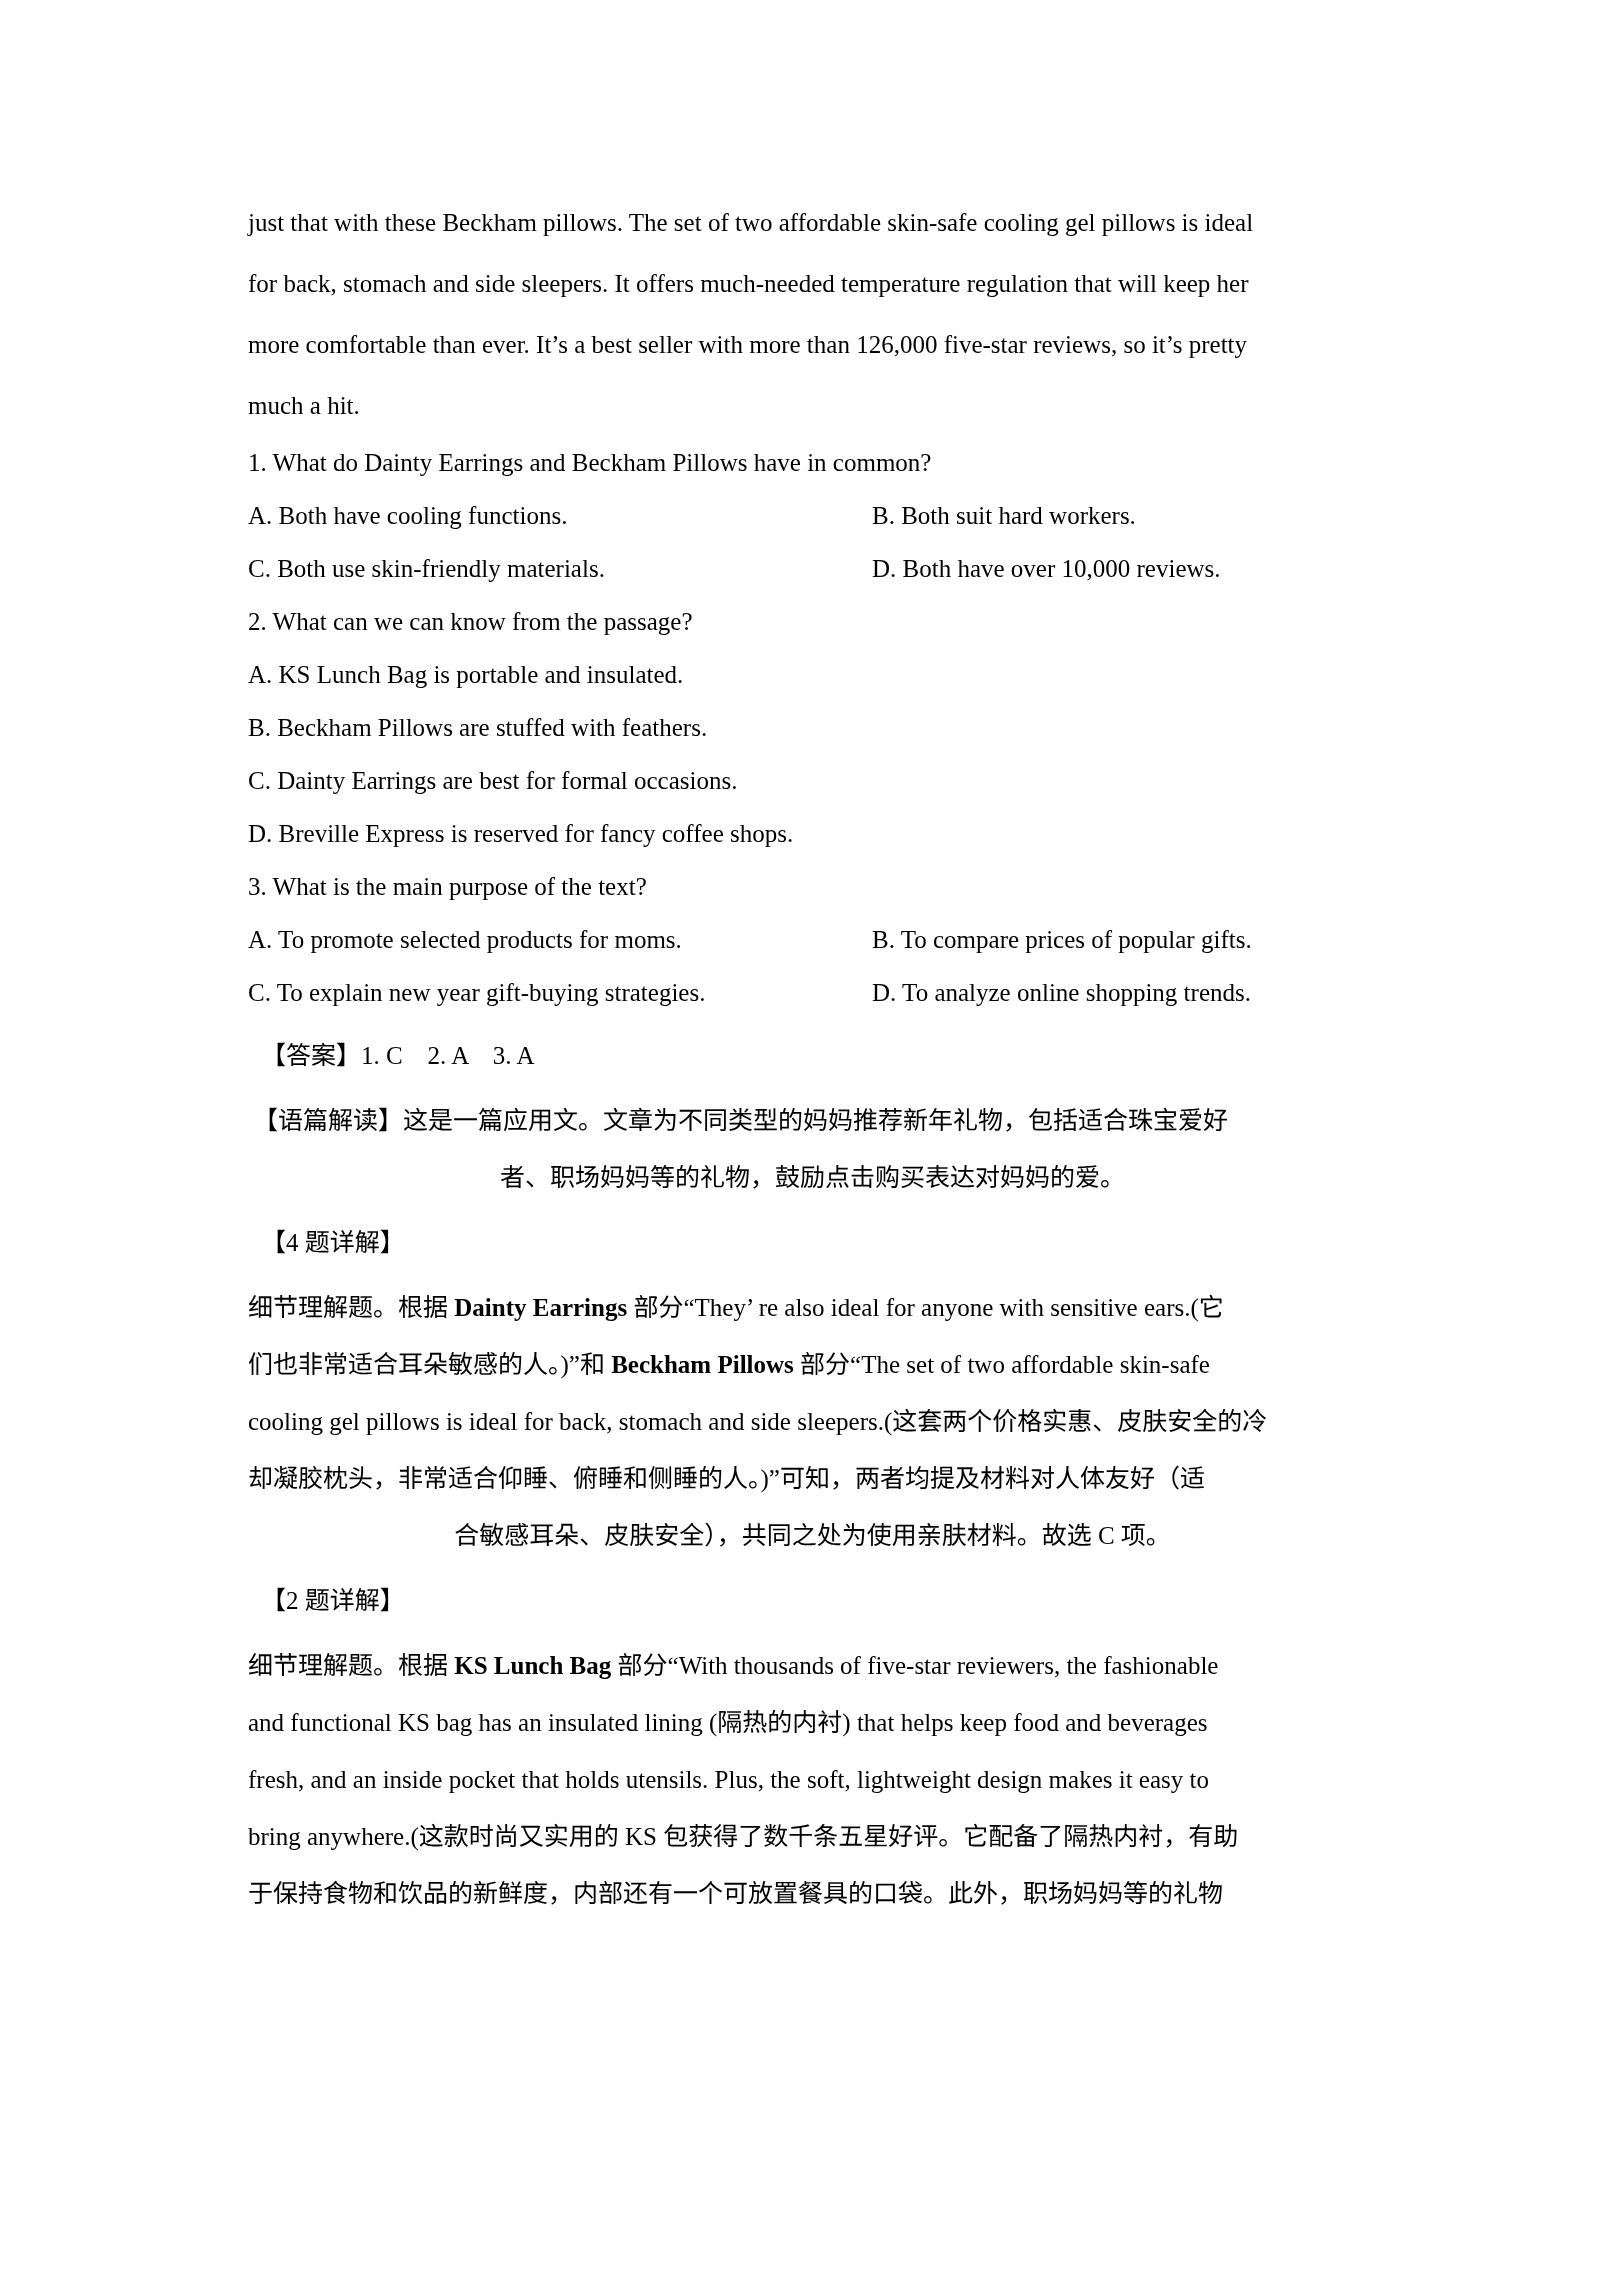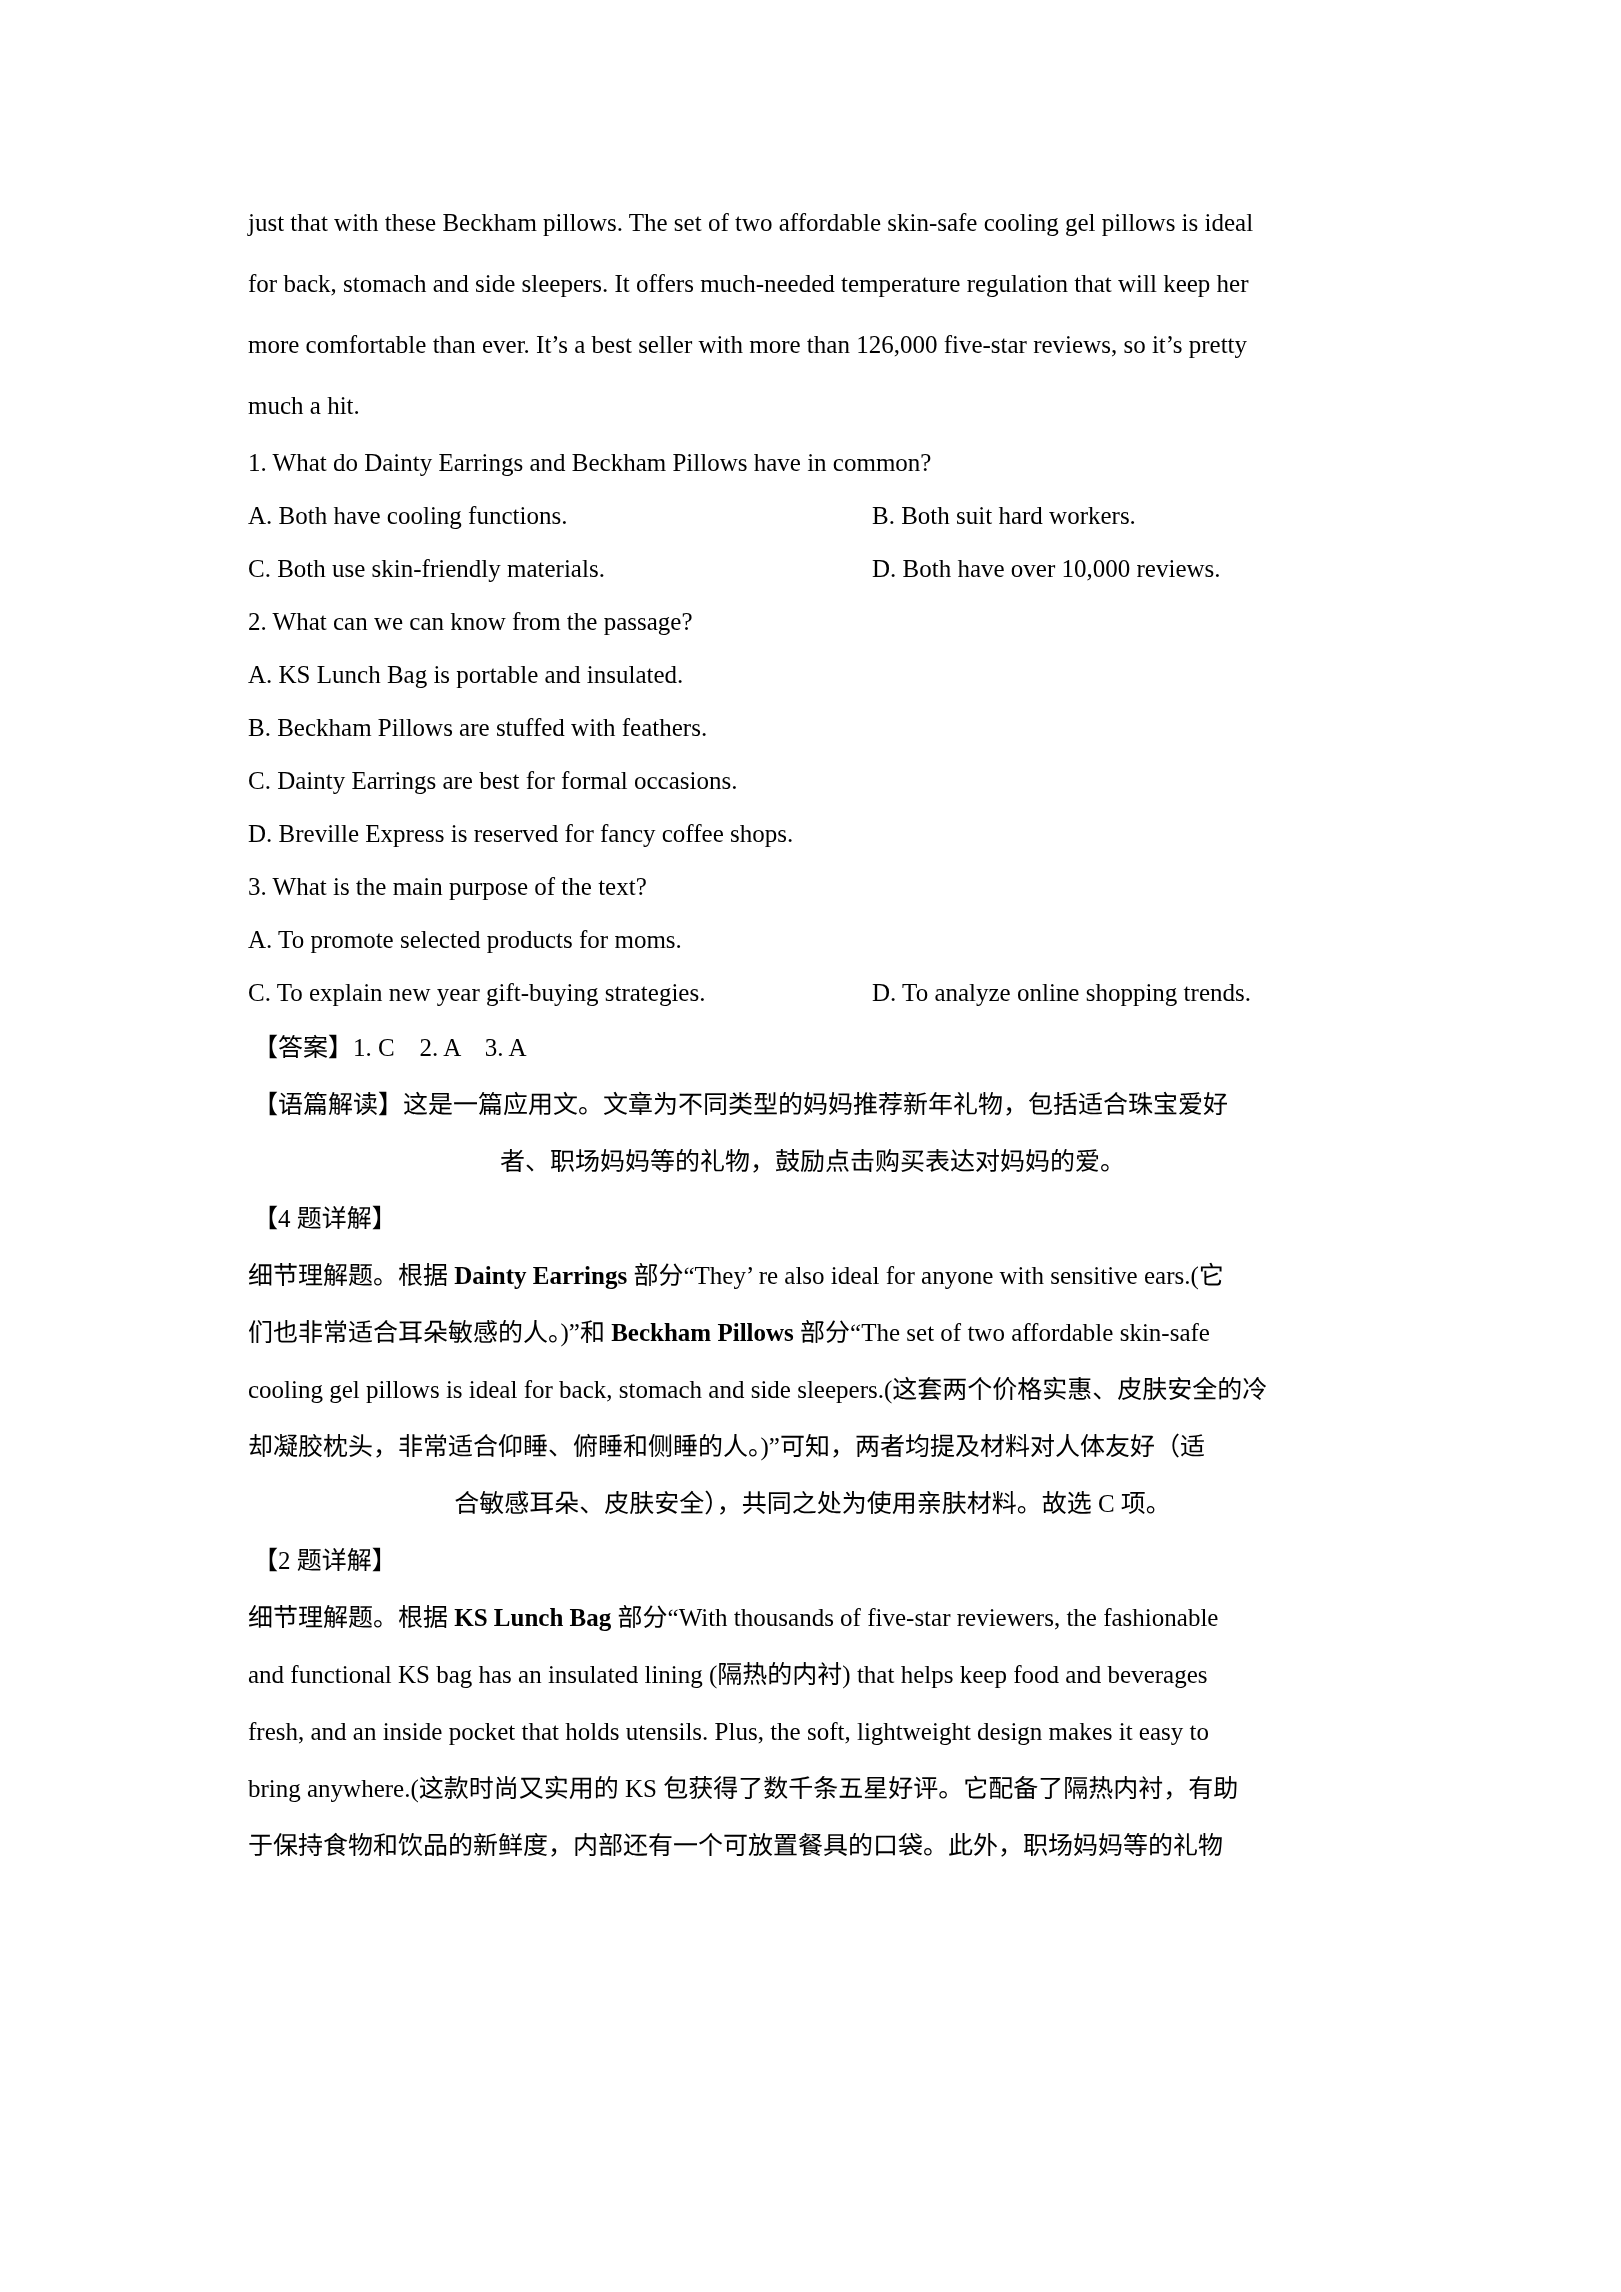--- a/index.html
+++ b/index.html
@@ -68,21 +68,21 @@
     line-height: 57px;
     text-align: justify;
     text-justify: inter-ideograph;
     margin: 0;
     font-family: "Liberation Serif", "DejaVu Serif", serif;
   }
   .cn.lastline { text-align: center; }
   .cn-head {
     font-size: 25px;
     line-height: 57px;
-    margin: 0;
+    margin: 8px;
     padding-left: 4.9px;
     white-space: nowrap;
   }
   .indent5 { padding-left: 4.9px; }
   b, .bold { font-weight: bold; }
 </style>
 </head>
 <body>
 
 <div class="page">
@@ -112,20 +112,21 @@
       <p class="qline">A. KS Lunch Bag is portable and insulated.</p>
       <p class="qline">B. Beckham Pillows are stuffed with feathers.</p>
       <p class="qline">C. Dainty Earrings are best for formal occasions.</p>
       <p class="qline">D. Breville Express is reserved for fancy coffee shops.</p>
     </div>
 
     <div>
       <p class="qline">3. What is the main purpose of the text?</p>
       <div class="optrow">
         <span class="opt-a">A. To promote selected products for moms.</span>
+        <span class="opt-b">B. To compare prices of popular gifts.</span>
       </div>
       <div class="optrow">
         <span class="opt-a">C. To explain new year gift-buying strategies.</span>
         <span class="opt-b">D. To analyze online shopping trends.</span>
       </div>
     </div>
 
     <p class="cn-head">【答案】1. C　2. A　3. A</p>
 
     <div>

